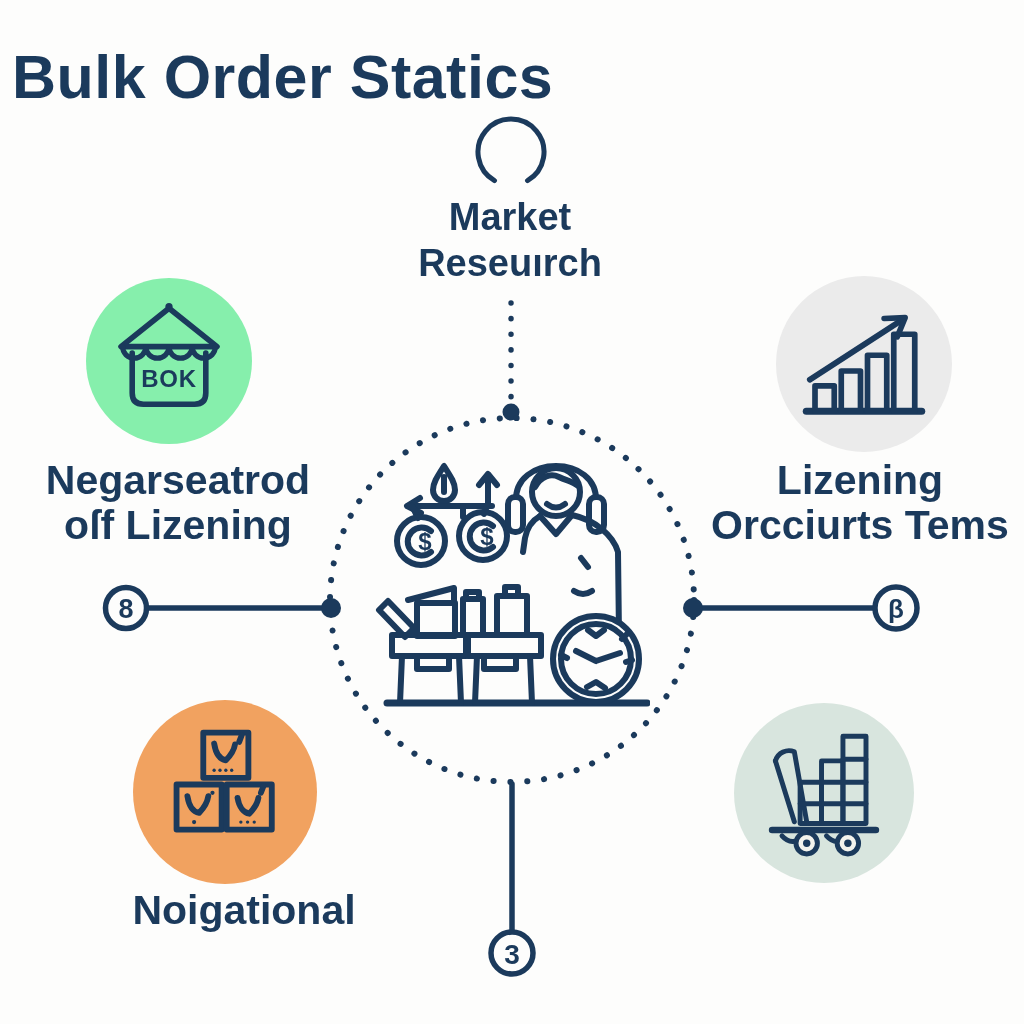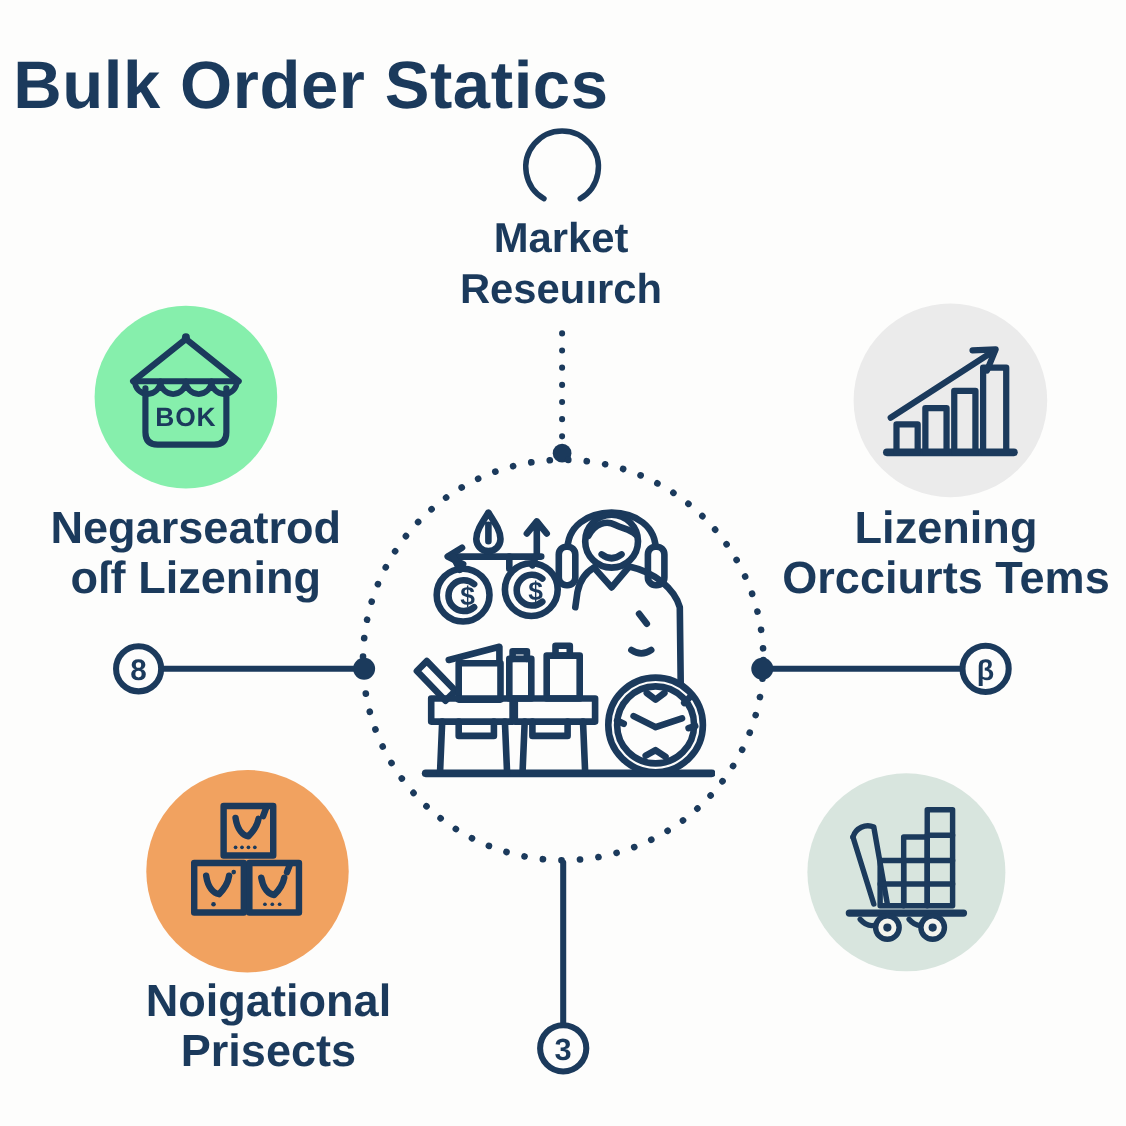--- a/index.html
+++ b/index.html
@@ -180,21 +180,20 @@
         <circle cx="70" cy="86" r="2.5"></circle>
           <circle cx="48" cy="121" r="2.5"></circle>
         <circle cx="104" cy="121" r="2"></circle>
           <circle cx="112" cy="121" r="2"></circle>
           <circle cx="120" cy="121" r="2"></circle>
       </g>
     </svg>
   </div>
   <div class="label label-bl">
     <div>Noigational</div>
-    <div>Prisects</div>
   </div>
 
   <div class="icon-circle circle-br">
     <svg width="140" height="140" viewBox="0 0 170 170">
       <g class="stroke" stroke-width="6">
         <path d="M 26 46 C 29 36 40 31 49 35 L 64 120"></path>
         <path d="M 26 46 L 49 120"></path>
         <rect x="56" y="72" width="26" height="50"></rect>
         <path d="M 56 98 H 82"></path>
         <rect x="82" y="46" width="26" height="76"></rect>

